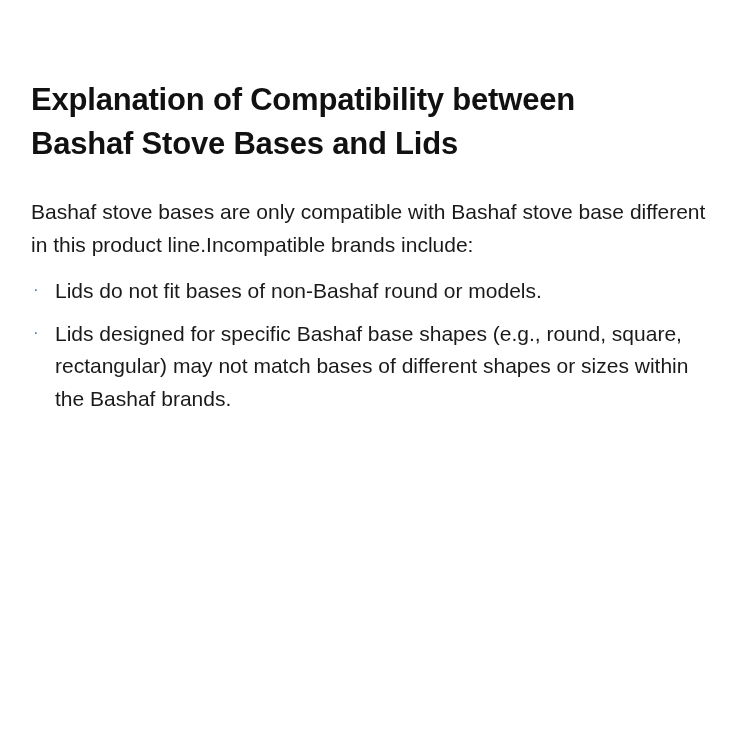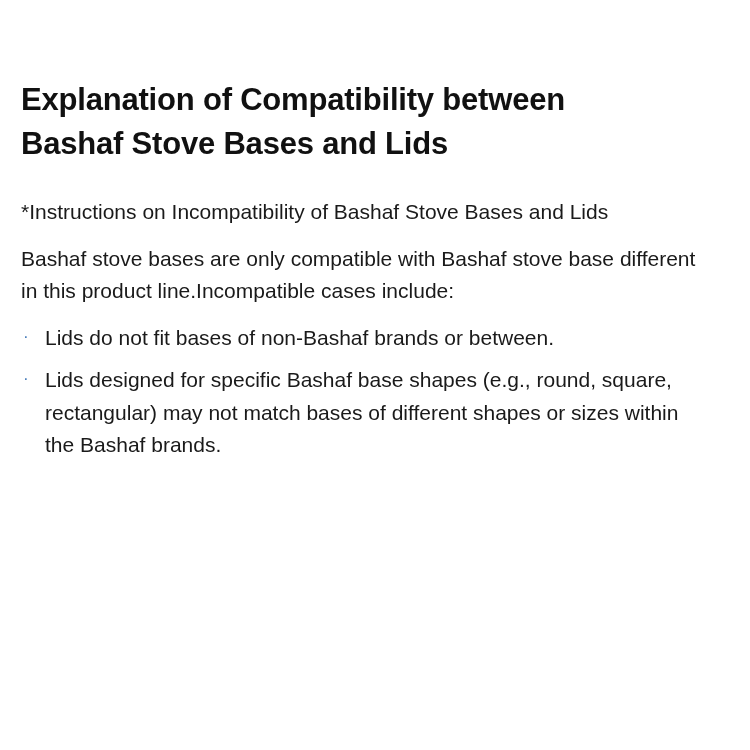--- a/index.html
+++ b/index.html
@@ -11,21 +11,21 @@
     height: 750px;
     background: #ffffff;
     font-family: "Liberation Sans", sans-serif;
     color: #1a1a1a;
     overflow: hidden;
   }
   .page {
     box-sizing: border-box;
     width: 750px;
     height: 750px;
-    padding: 78px 40px 0 21px;
+    padding: 78px 40px 0 31px;
   }
   .doc-title {
     font-size: 31px;
     font-weight: bold;
     line-height: 1.42;
     letter-spacing: -0.2px;
     margin: 0 0 30px 0;
     color: #111111;
   }
   .para {
@@ -77,30 +77,27 @@
 </head>
 <body>
 
 <div class="page">
 
   <h1 class="doc-title">
     <span>Explanation of Compatibility between</span><br>
     <span class="sp">Bashaf</span><span> Stove Bases and Lids</span>
   </h1>
 
-  <p class="para note">
-    <span>*Instructions on Incompatibility of </span><span class="sp">Bashaf</span><span> Stove Bases and Lids</span>
-  </p>
 
   <p class="para">
-    <span class="sp">Bashaf</span><span> stove bases are </span><b>only compatible with </b><b class="sp">Bashaf</b><b> stove base</b><span> different in this product line.</span><b>Incompatible cases include</b><span>:</span>
+    <span class="sp">Bashaf</span><span> stove bases are </span><b>only compatible with </b><b class="sp">Bashaf</b><b> stove base</b><span> different in this product line.</span><b>Incompatible brands include</b><span>:</span>
   </p>
 
   <ul class="bullets">
     <li>
-      <span class="dot">·</span><span>Lids do not fit bases of </span><span class="sp">non-Bashaf</span><span> brands or between.</span>
+      <span class="dot">·</span><span>Lids do not fit bases of </span><span class="sp">non-Bashaf</span><span> round or models.</span>
     </li>
     <li>
       <span class="dot">·</span><span>Lids designed for specific </span><span class="sp">Bashaf</span><span> base shapes (e.g., round, square, rectangular) may not match bases of different shapes or sizes within the </span><span class="sp">Bashaf</span><span> brands.</span>
     </li>
   </ul>
 
 </div>
 
 </body></html>

